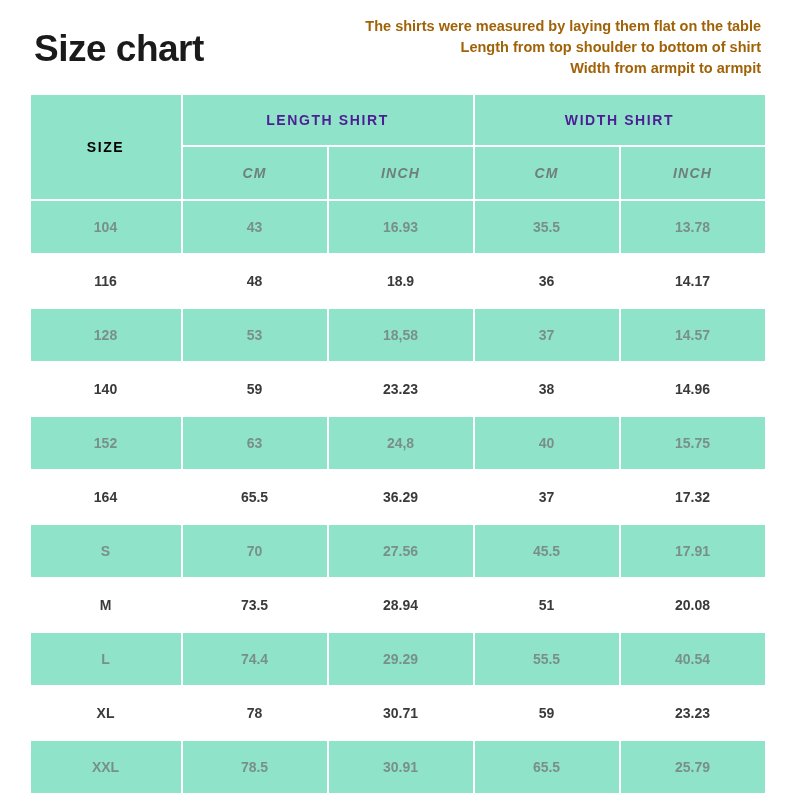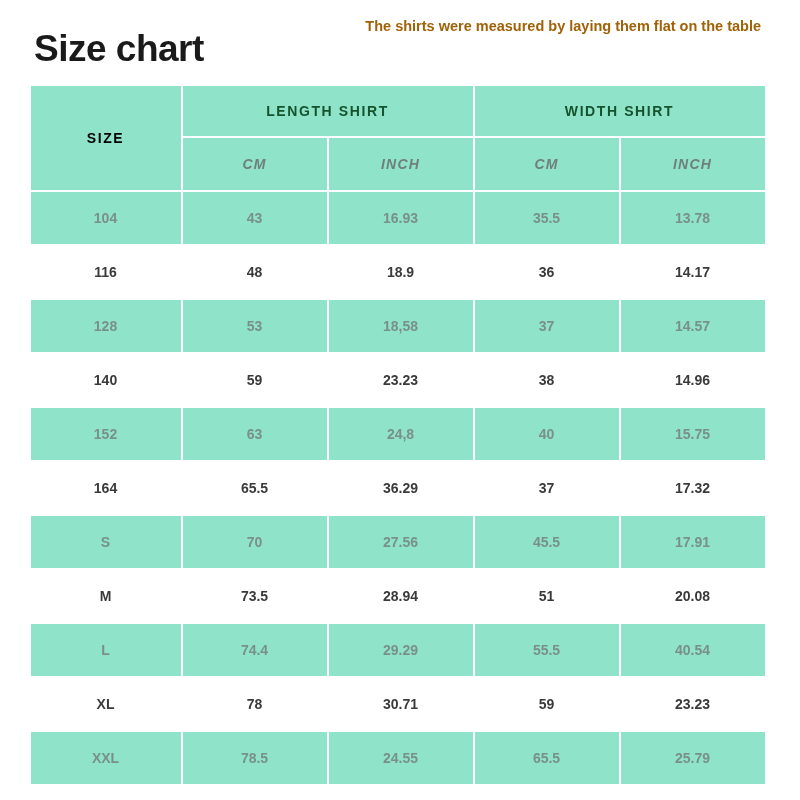--- a/index.html
+++ b/index.html
@@ -65,21 +65,21 @@
   .mint {
     background: #8fe3c8;
     color: #7b8a86;
   }
   .white {
     background: #ffffff;
     color: #3b3b3b;
   }
   .group-head {
     background: #8fe3c8;
-    color: #14532d;
+    color: #4c1d95;
     letter-spacing: 1.6px;
     font-size: 13.5px;
     height: 50px;
   }
   .sub-head {
     background: #8fe3c8;
     color: #6f7f7b;
     letter-spacing: 1.2px;
     font-size: 13.5px;
     height: 52px;
@@ -104,20 +104,22 @@
 </style>
 </head>
 <body>
 
 <div class="page">
 
   <div class="header">
     <div class="title">Size chart</div>
     <div class="notes">
       <div>The shirts were measured by laying them flat on the table</div>
+      <div>Length from top shoulder to bottom of shirt</div>
+      <div>Width from armpit to armpit</div>
     </div>
   </div>
 
   <table class="size-table">
     <colgroup>
       <col class="col-size">
       <col class="col-data">
       <col class="col-data">
       <col class="col-data">
       <col class="col-data">
@@ -213,21 +215,21 @@
         <td class="white">XL</td>
         <td class="white">78</td>
         <td class="white">30.71</td>
         <td class="white">59</td>
         <td class="white">23.23</td>
       </tr>
 
       <tr class="data-row">
         <td class="mint">XXL</td>
         <td class="mint">78.5</td>
-        <td class="mint">24.55</td>
+        <td class="mint">30.91</td>
         <td class="mint">65.5</td>
         <td class="mint">25.79</td>
       </tr>
 
     </tbody>
   </table>
 
 </div>
 
 </body></html>

